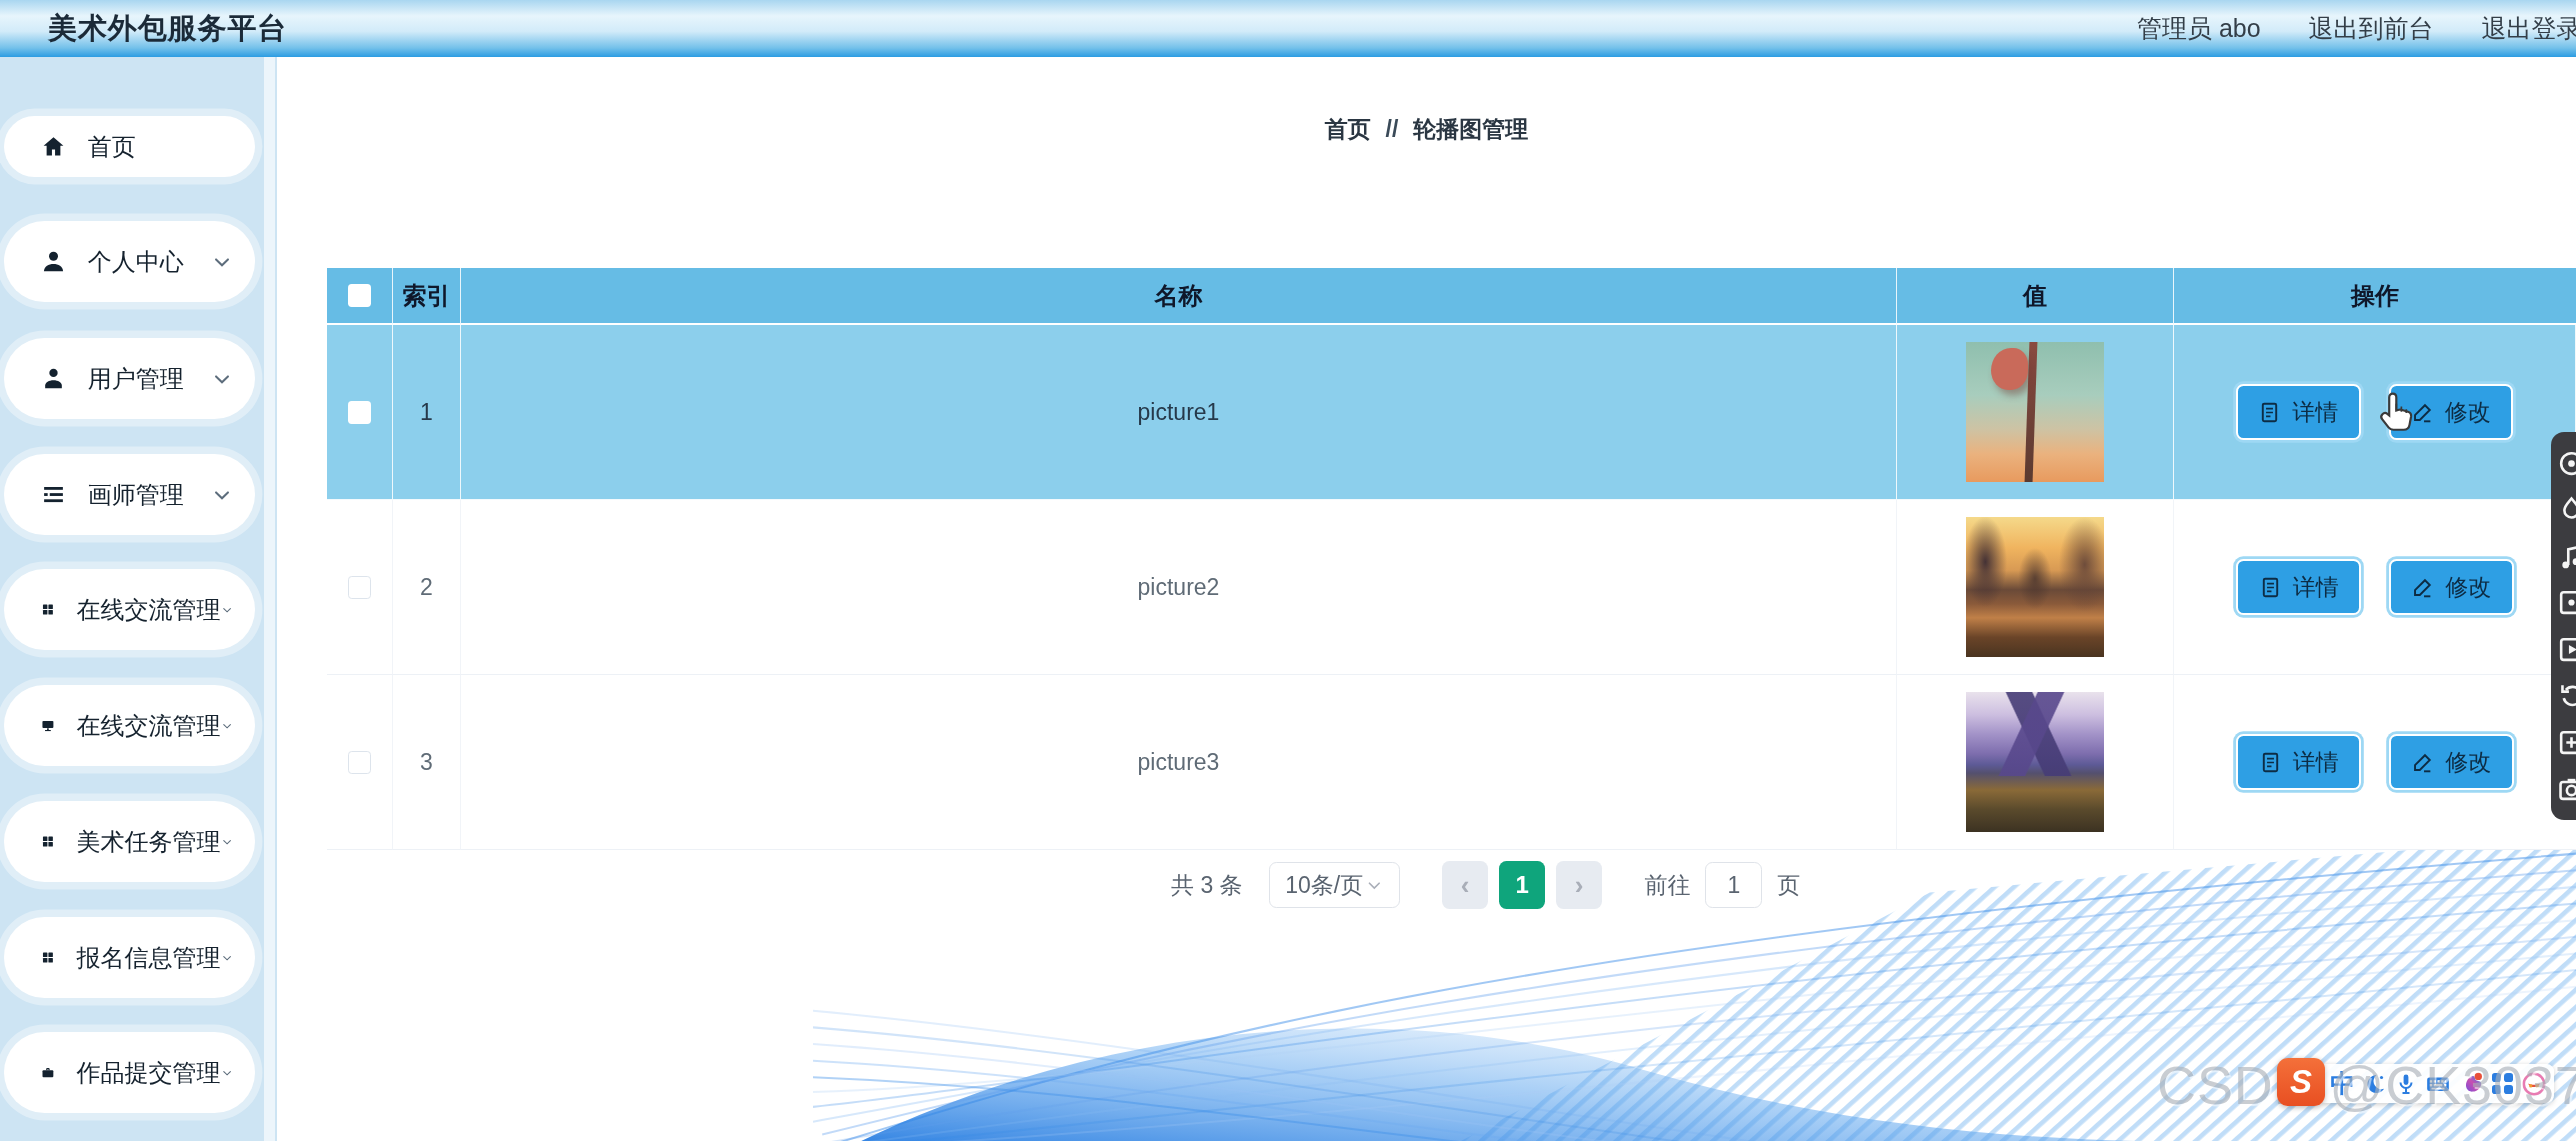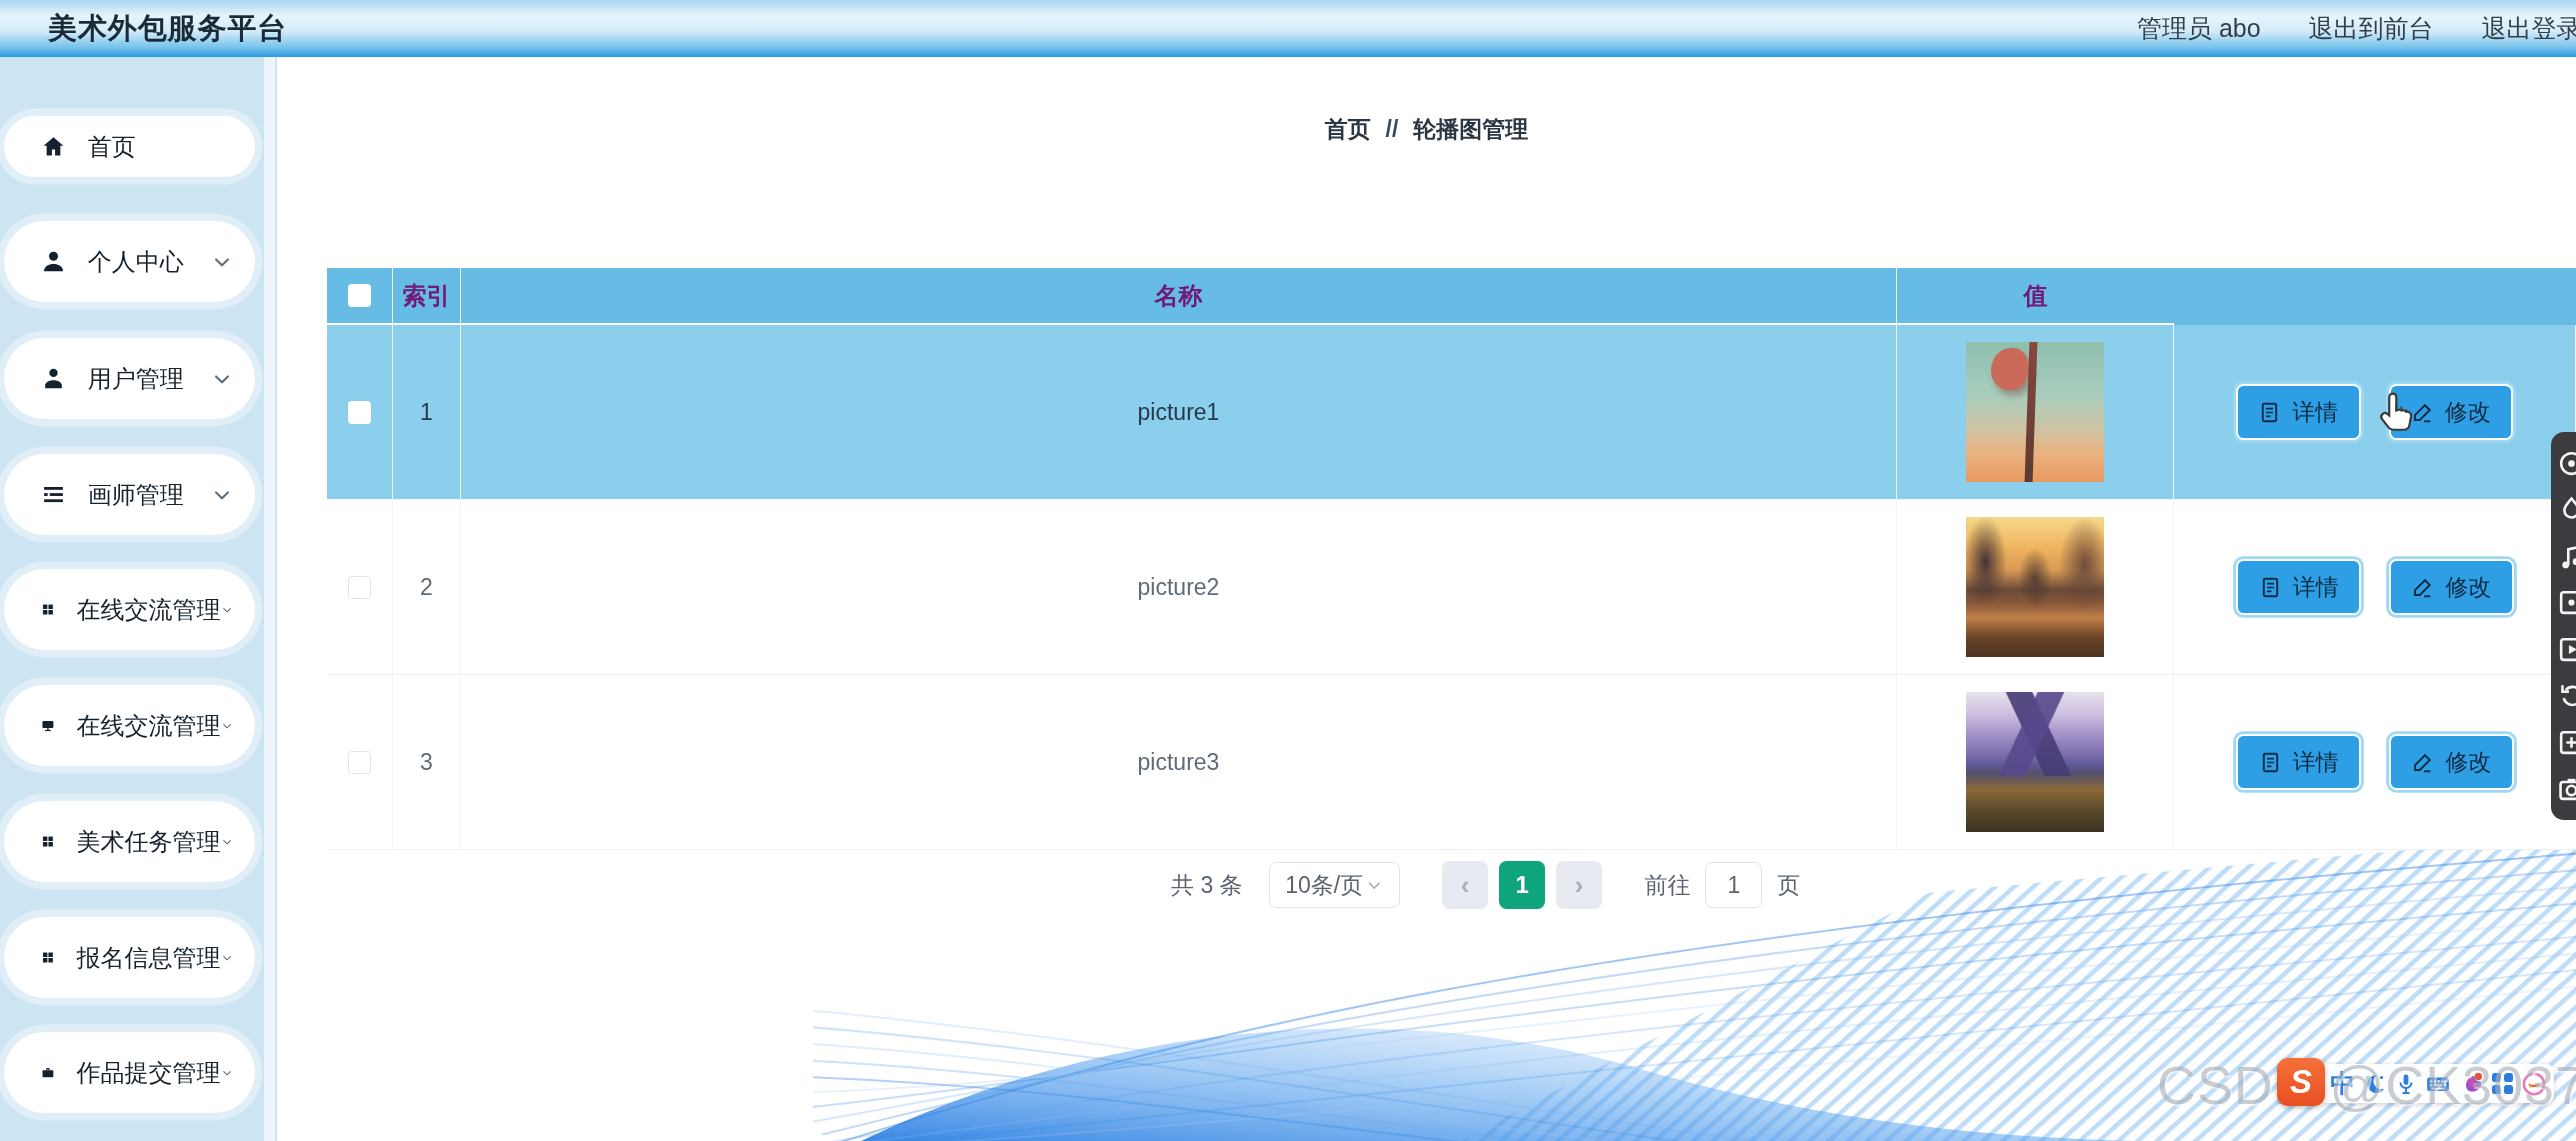--- a/index.html
+++ b/index.html
@@ -26,21 +26,21 @@
   .breadcrumb{position:absolute;left:277px;right:0;top:114px;display:flex;justify-content:center;align-items:center;
     gap:14.8px;font-size:23px;font-weight:bold;color:#2a3642;z-index:6;}
   .breadcrumb .sep{color:#3a4a58;}
 
   
   .tbl{position:absolute;left:327px;top:268px;right:0;z-index:5;}
   .t-row{display:flex;width:100%;}
   .t-cell{display:flex;align-items:center;justify-content:center;box-sizing:border-box;flex:none;}
   .c0{width:66px;} .c1{width:68px;} .c2{width:1436px;} .c3{width:277px;} .c4{flex:1;}
   .t-head{height:57px;background:#66bce5;}
-  .t-head .t-cell{font-size:24px;font-weight:bold;color:#701a75;border-right:1.8px solid rgba(255,255,255,0.85);border-bottom:2.8px solid #fff;}
+  .t-head .t-cell{font-size:24px;font-weight:bold;color:#0f172a;border-right:1.8px solid rgba(255,255,255,0.85);border-bottom:2.8px solid #fff;}
   .t-head .t-cell:last-child{border-right:none;}
   .t-body-row{height:175px;background:#fff;font-size:23px;color:#5f6b76;}
   .t-body-row .t-cell{border-right:1.8px solid #f1f4f8;border-bottom:1.8px solid #edf1f6;}
   .t-body-row .t-cell:last-child{border-right:none;}
   .t-body-row.selected{background:#8ccfec;color:#26394a;}
   .t-body-row.selected .t-cell{border-right:1.8px solid rgba(255,255,255,0.85);border-bottom:1.8px solid rgba(255,255,255,0.9);}
   .cb{width:23px;height:23px;border-radius:3.7px;background:#fff;border:1.8px solid #dde4ec;box-sizing:border-box;cursor:pointer;}
   .cb.bright{border:none;}
 
   
@@ -266,20 +266,21 @@
   </div>
 
   <div class="tbl">
     <div class="t-row t-head">
       <div class="t-cell c0">
         <span class="cb bright"></span>
       </div>
       <div class="t-cell c1">索引</div>
       <div class="t-cell c2">名称</div>
       <div class="t-cell c3">值</div>
+      <div class="t-cell c4">操作</div>
     </div>
     <div id="tbody">
         <div class="t-row t-body-row selected">
           <div class="t-cell c0">
             <span class="cb bright"></span>
           </div>
           <div class="t-cell c1">1</div>
           <div class="t-cell c2">picture1</div>
           <div class="t-cell c3">
             <span class="thumb t1"></span>

